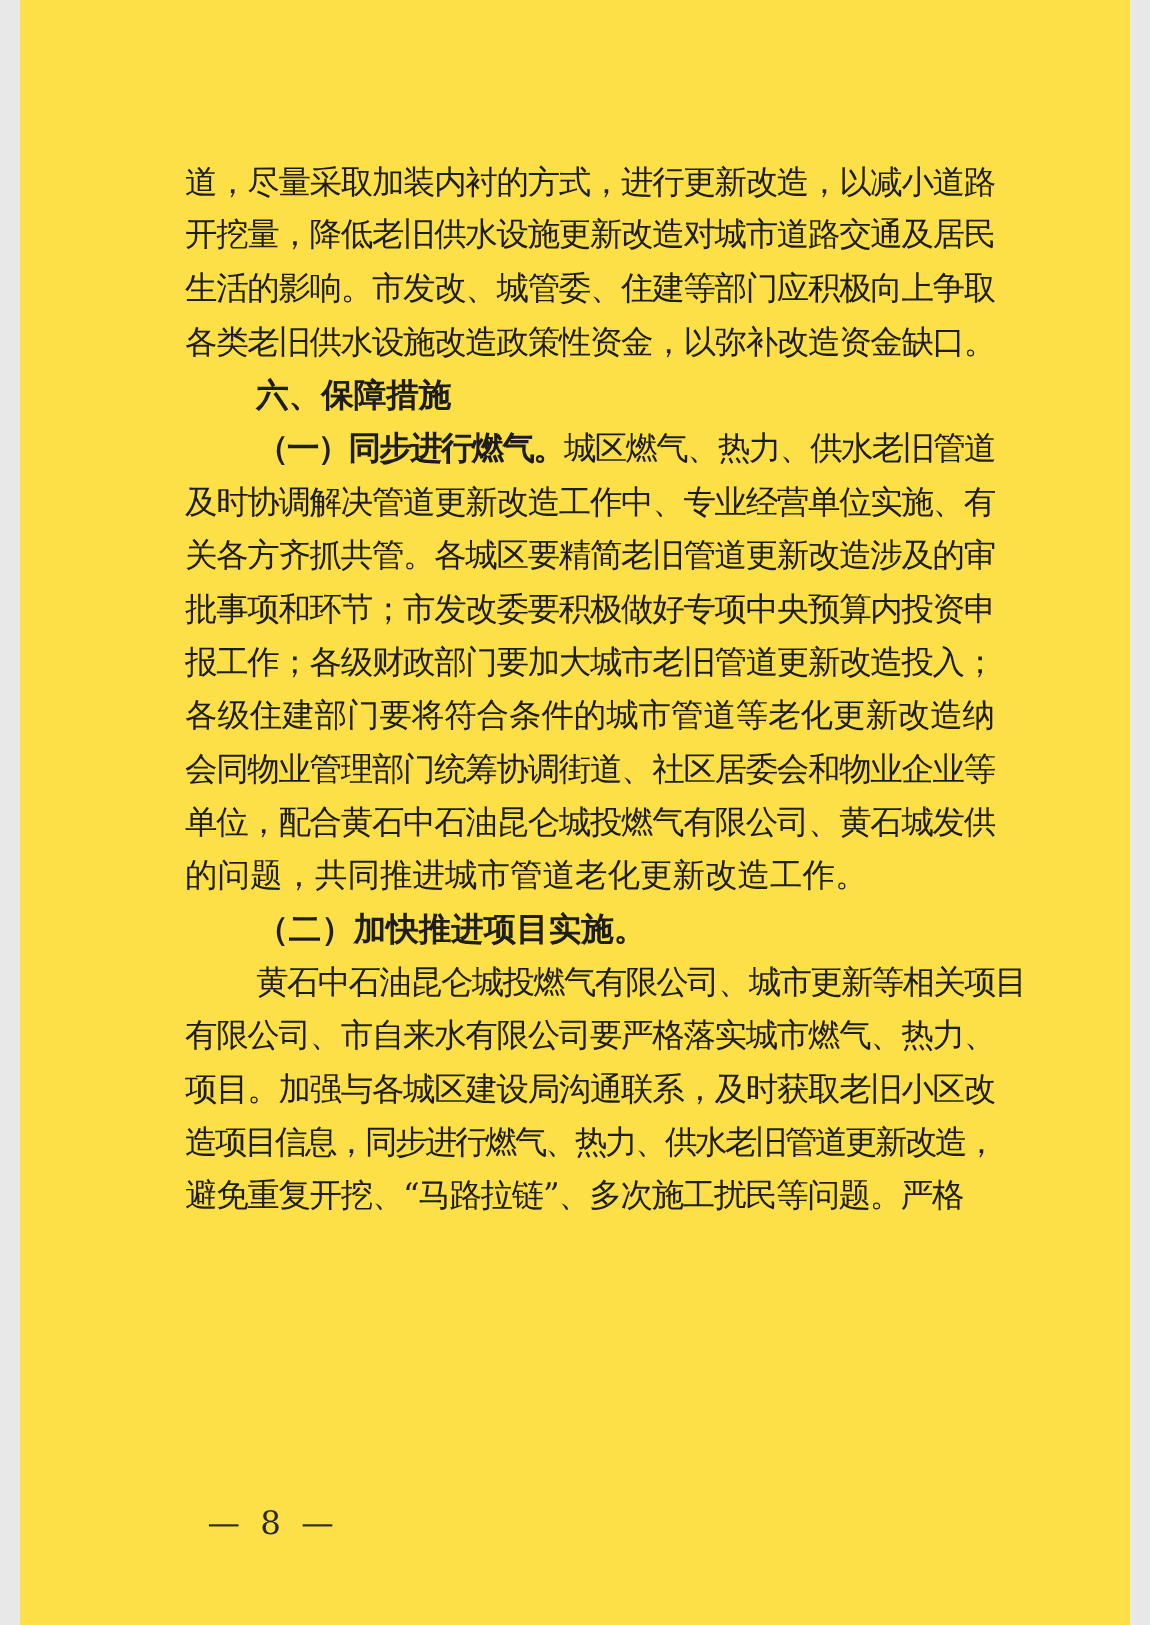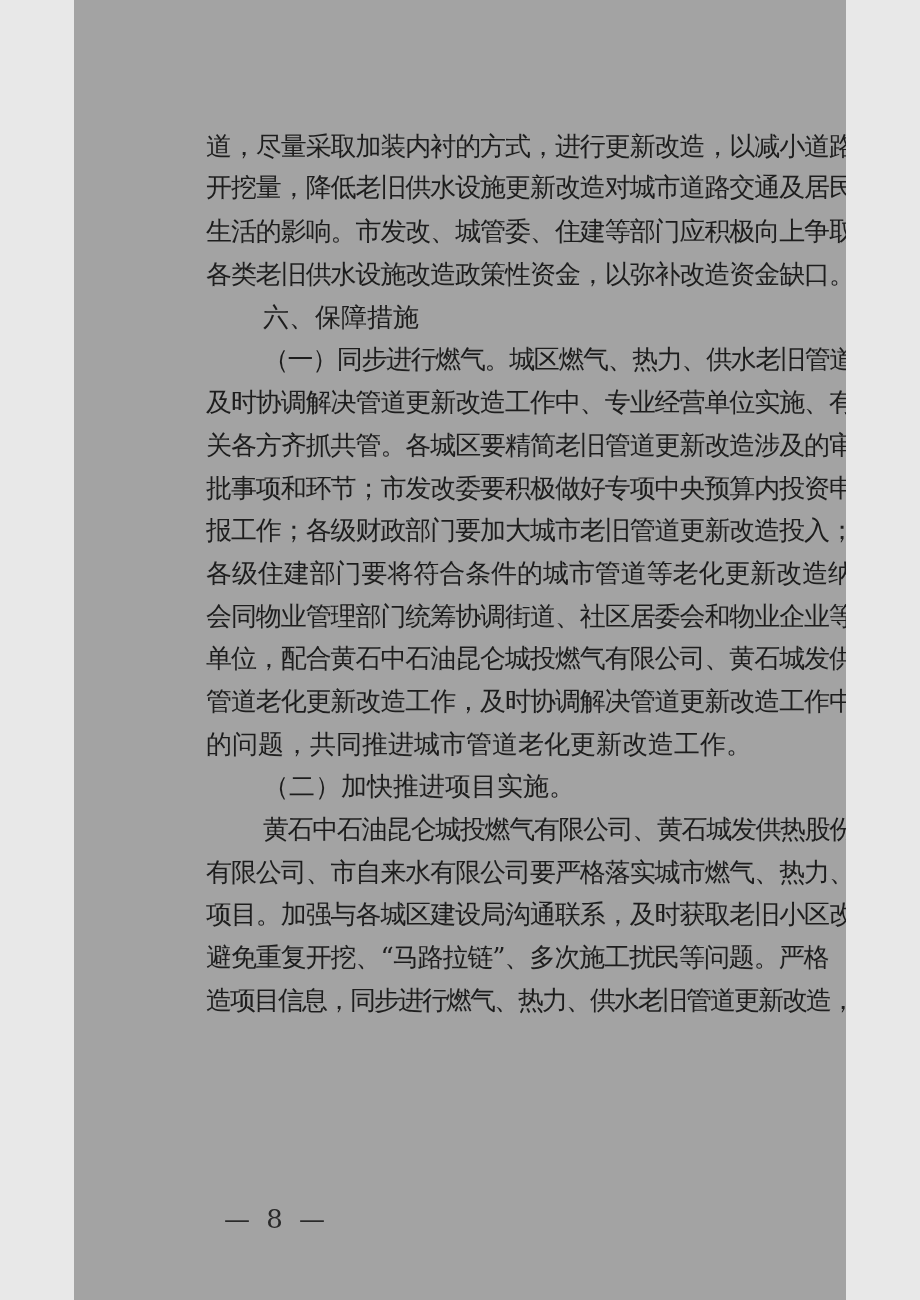--- a/index.html
+++ b/index.html
@@ -2,42 +2,42 @@
 <html><head>
 <meta charset="utf-8">
 <style>
   html, body { margin: 0; padding: 0; }
   body {
     background: #e8e8e8;
     font-family: "DejaVu Serif", "Liberation Serif", serif;
   }
   .page {
     position: relative;
-    width: 772px;
+    width: 888px;
     height: 1300px;
     margin: 0 auto;
-    background: #a3a3a3;
+    background: #fde047;
     overflow: hidden;
     color: #1d1d1d;
   }
   .body-text {
     position: absolute;
     left: 132px;
     top: 125px;
     width: 648px;
     font-size: 26px;
     line-height: 42.7px;
     color: #1d1d1d;
   }
   .line {
     height: 42.7px;
     white-space: nowrap;
   }
   .indent { padding-left: 57px; }
-  .bold { font-weight: normal; }
+  .bold { font-weight: bold; }
   .page-number {
     position: absolute;
     left: 150px;
     top: 1204px;
     font-size: 26px;
     letter-spacing: 4px;
     color: #2a2a2a;
   }
 </style>
 </head>
@@ -51,23 +51,22 @@
       <div class="line" style="letter-spacing: -1.08px;">各类老旧供水设施改造政策性资金，以弥补改造资金缺口。</div>
       <div class="line indent bold">六、保障措施</div>
       <div class="line indent" style="letter-spacing: -1.38px;"><span class="bold">（一）同步进行燃气。</span>城区燃气、热力、供水老旧管道</div>
       <div class="line" style="letter-spacing: -1.08px;">及时协调解决管道更新改造工作中、专业经营单位实施、有</div>
       <div class="line" style="letter-spacing: -1.08px;">关各方齐抓共管。各城区要精简老旧管道更新改造涉及的审</div>
       <div class="line" style="letter-spacing: -1.08px;">批事项和环节；市发改委要积极做好专项中央预算内投资申</div>
       <div class="line" style="letter-spacing: -1.08px;">报工作；各级财政部门要加大城市老旧管道更新改造投入；</div>
       <div class="line" style="letter-spacing: -0.08px;">各级住建部门要将符合条件的城市管道等老化更新改造纳</div>
       <div class="line" style="letter-spacing: -1.08px;">会同物业管理部门统筹协调街道、社区居委会和物业企业等</div>
       <div class="line" style="letter-spacing: -1.08px;">单位，配合黄石中石油昆仑城投燃气有限公司、黄石城发供</div>
-      <div class="line" style="letter-spacing: -1.08px;">管道老化更新改造工作，及时协调解决管道更新改造工作中</div>
       <div class="line">的问题，共同推进城市管道老化更新改造工作。</div>
       <div class="line indent bold">（二）加快推进项目实施。</div>
-      <div class="line indent" style="letter-spacing: -1.38px;">黄石中石油昆仑城投燃气有限公司、黄石城发供热股份</div>
+      <div class="line indent" style="letter-spacing: -1.38px;">黄石中石油昆仑城投燃气有限公司、城市更新等相关项目</div>
       <div class="line" style="letter-spacing: -1.08px;">有限公司、市自来水有限公司要严格落实城市燃气、热力、</div>
       <div class="line" style="letter-spacing: -1.08px;">项目。加强与各城区建设局沟通联系，及时获取老旧小区改</div>
+      <div class="line" style="letter-spacing: -2px;">造项目信息，同步进行燃气、热力、供水老旧管道更新改造，</div>
       <div class="line" style="letter-spacing: -1.08px;">避免重复开挖、“马路拉链”、多次施工扰民等问题。严格</div>
-      <div class="line" style="letter-spacing: -2px;">造项目信息，同步进行燃气、热力、供水老旧管道更新改造，</div>
     </div>
   <div class="page-number">— 8 —</div>
 </div>
 
 </body></html>

